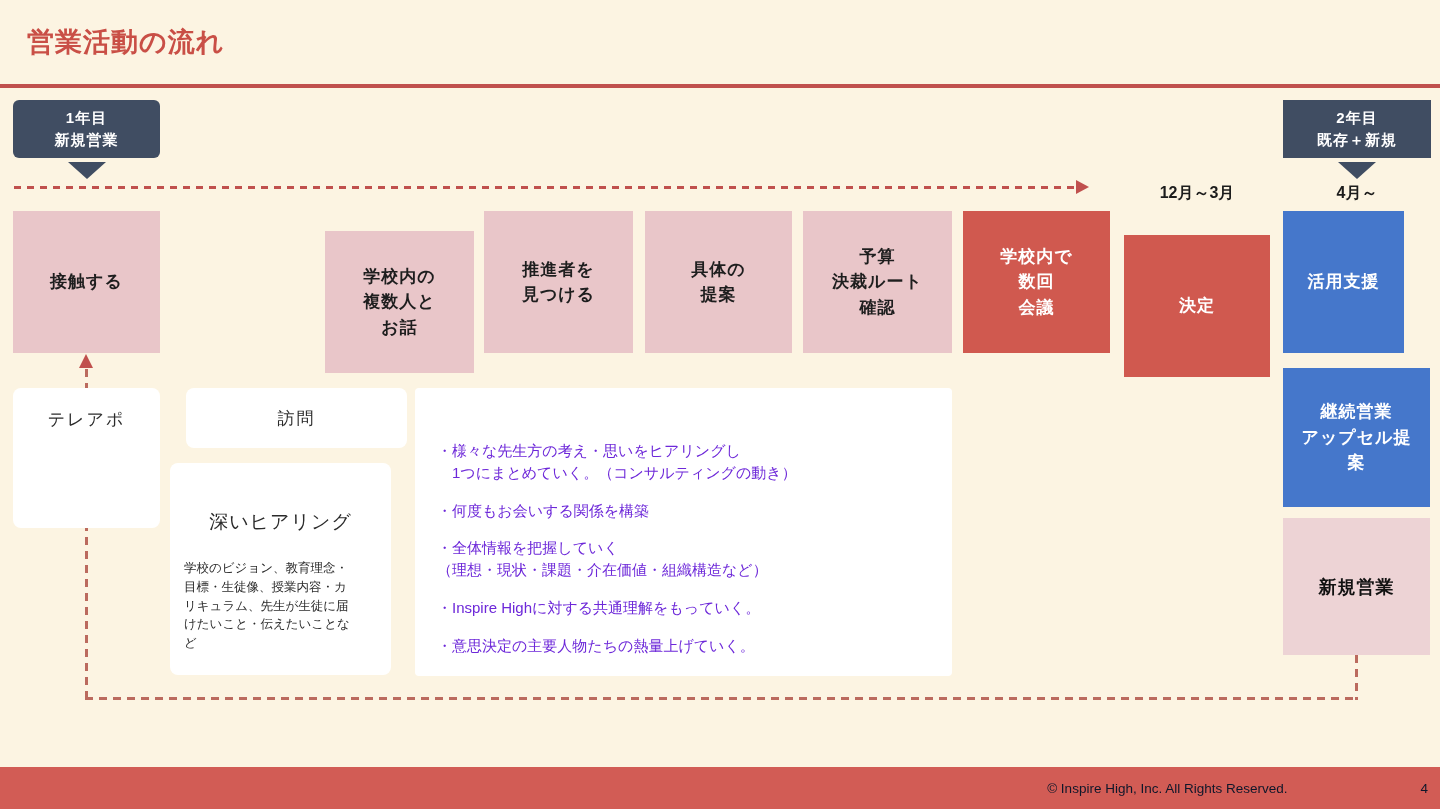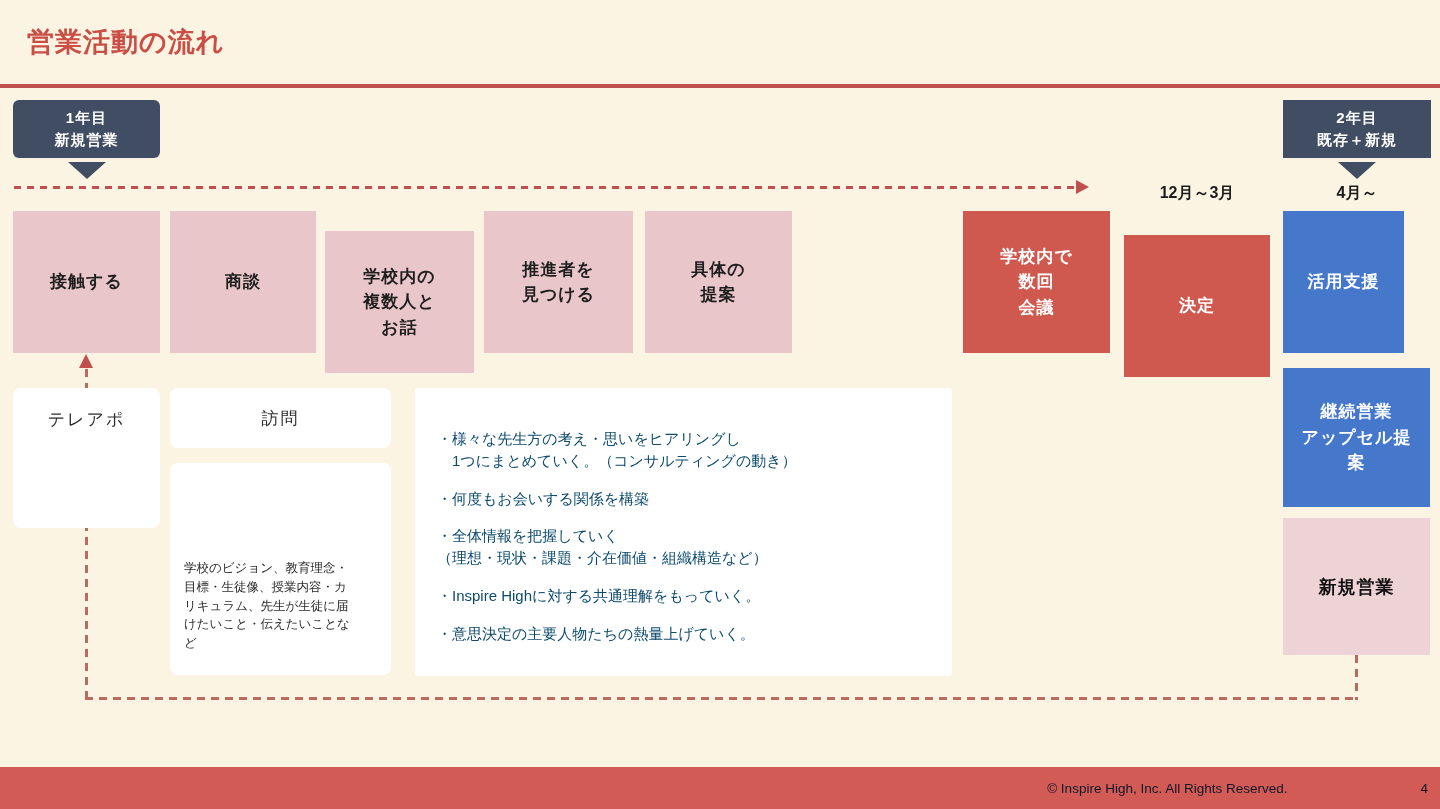--- a/index.html
+++ b/index.html
@@ -99,38 +99,38 @@
   .teleapo-card { left: 13px; top: 388px; width: 147px; height: 140px; }
   .teleapo-title {
     position: absolute; top: 20px; left: 0; width: 100%; text-align: center;
     font-size: 17px; letter-spacing: 2px;
   }
   .teleapo-note {
     position: absolute; top: 64px; left: 13px; right: 8px;
     font-size: 12px; line-height: 1.55; white-space: pre-line;
   }
   .homon-card {
-    left: 170px; top: 388px; width: 221px; height: 60px;
+    left: 186px; top: 388px; width: 221px; height: 60px;
     display: flex; align-items: center; justify-content: center;
     font-size: 17px; letter-spacing: 2px;
   }
   .hearing-card { left: 170px; top: 463px; width: 221px; height: 212px; }
   .hearing-title {
     position: absolute; top: 46px; left: 0; width: 100%; text-align: center;
     font-size: 19px; letter-spacing: 1px;
   }
   .hearing-note {
     position: absolute; top: 96px; left: 14px; right: 8px;
     font-size: 12.5px; line-height: 1.5; white-space: pre-line;
   }
   .bullets-card { left: 415px; top: 388px; width: 537px; height: 288px; border-radius: 4px; }
   .bullets-inner { position: absolute; left: 22px; top: 40px; right: 14px; }
   .bullet {
-    margin: 0 0 16px 0; font-size: 15px; line-height: 1.45;
-    white-space: pre-line; color: #0c4a6e;
+    margin: 12px 0 16px 0; font-size: 15px; line-height: 1.45;
+    white-space: pre-line; color: #6d28d9;
   }
 
   
   .upsell-box {
     left: 1283px; top: 368px; width: 147px; height: 139px;
     font-weight: bold; font-size: 17px; line-height: 1.5; letter-spacing: 1px;
   }
   .newsales-box {
     left: 1283px; top: 518px; width: 147px; height: 137px;
     background: #EDD3D5; color: #111111;
@@ -165,39 +165,42 @@
   <div class="year-box y2">2年目
 既存＋新規</div>
   <div class="pointer p2"></div>
 
   <div class="timeline-dash"></div>
   <div class="timeline-arrowhead"></div>
   <div class="period pd1">12月～3月</div>
   <div class="period pd2">4月～</div>
 
   <div class="box flow-step pink s1">接触する</div>
-  <div class="box flow-step pink s2">商談</div>
   <div class="box flow-step pink s3">学校内の
 複数人と
 お話</div>
   <div class="box flow-step pink s4">推進者を
 見つける</div>
   <div class="box flow-step pink s5">具体の
 提案</div>
+  <div class="box flow-step pink s6">予算
+決裁ルート
+確認</div>
   <div class="box flow-step red s7">学校内で
 数回
 会議</div>
   <div class="box flow-step red s8">決定</div>
   <div class="box flow-step blue s9">活用支援</div>
 
   <div class="card teleapo-card">
     <div class="teleapo-title">テレアポ</div>
   </div>
   <div class="card homon-card">訪問</div>
   <div class="card hearing-card">
+    <div class="hearing-title">深いヒアリング</div>
     <div class="hearing-note">学校のビジョン、教育理念・
 目標・生徒像、授業内容・カ
 リキュラム、先生が生徒に届
 けたいこと・伝えたいことな
 ど</div>
   </div>
   <div class="card bullets-card">
     <div class="bullets-inner">
       <p class="bullet">・様々な先生方の考え・思いをヒアリングし
 　1つにまとめていく。（コンサルティングの動き）</p>

